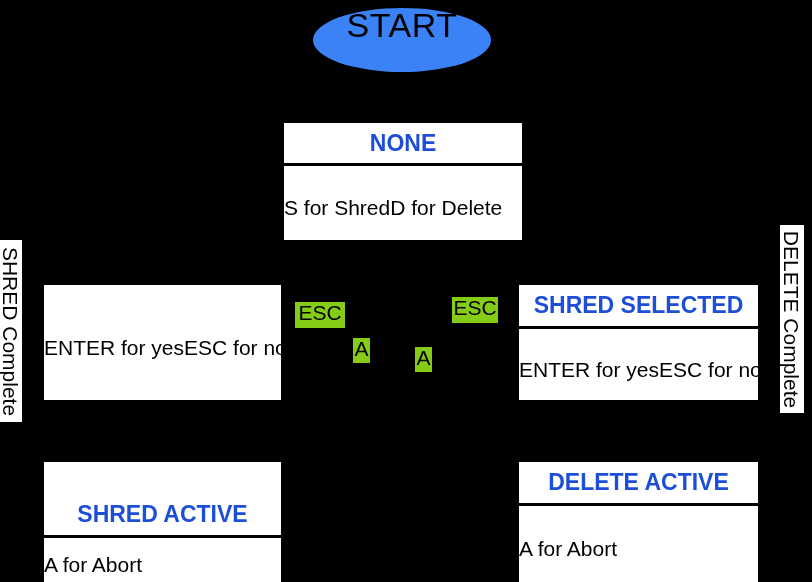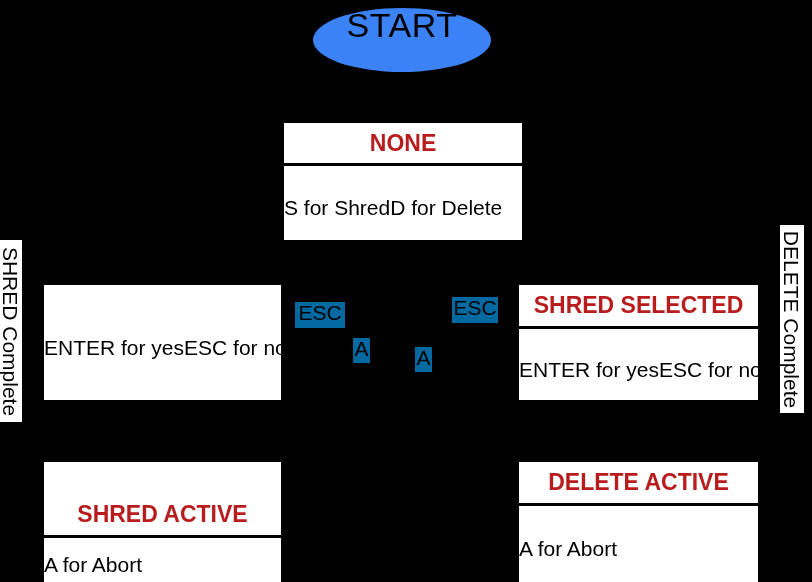--- a/index.html
+++ b/index.html
@@ -44,21 +44,21 @@
     background: #ffffff;
     box-sizing: border-box;
     display: flex;
     flex-direction: column;
   }
   .state-box .title {
     flex: 0 0 auto;
     text-align: center;
     font-size: 23px;
     font-weight: bold;
-    color: #b91c1c;
+    color: #1d4ed8;
     border-bottom: 3px solid #000000;
     display: flex;
     align-items: center;
     justify-content: center;
     white-space: nowrap;
   }
   .state-box .body {
     flex: 1 1 auto;
     text-align: center;
     font-size: 21px;
@@ -108,21 +108,21 @@
     transform: rotate(90deg);
     transform-origin: center center;
     line-height: 1;
   }
   #label-shred-complete  { left: 0px;   top: 240px; width: 22px; height: 182px; }
   #label-delete-complete { left: 780px; top: 225px; width: 24px; height: 188px; }
 
   
   .edge-label {
     position: absolute;
-    background: #0369a1;
+    background: #84cc16;
     color: #000000;
     font-size: 21px;
     font-weight: 400;
     display: flex;
     align-items: flex-start;
     justify-content: center;
     overflow: hidden;
     line-height: 1.05;
     white-space: nowrap;
   }

